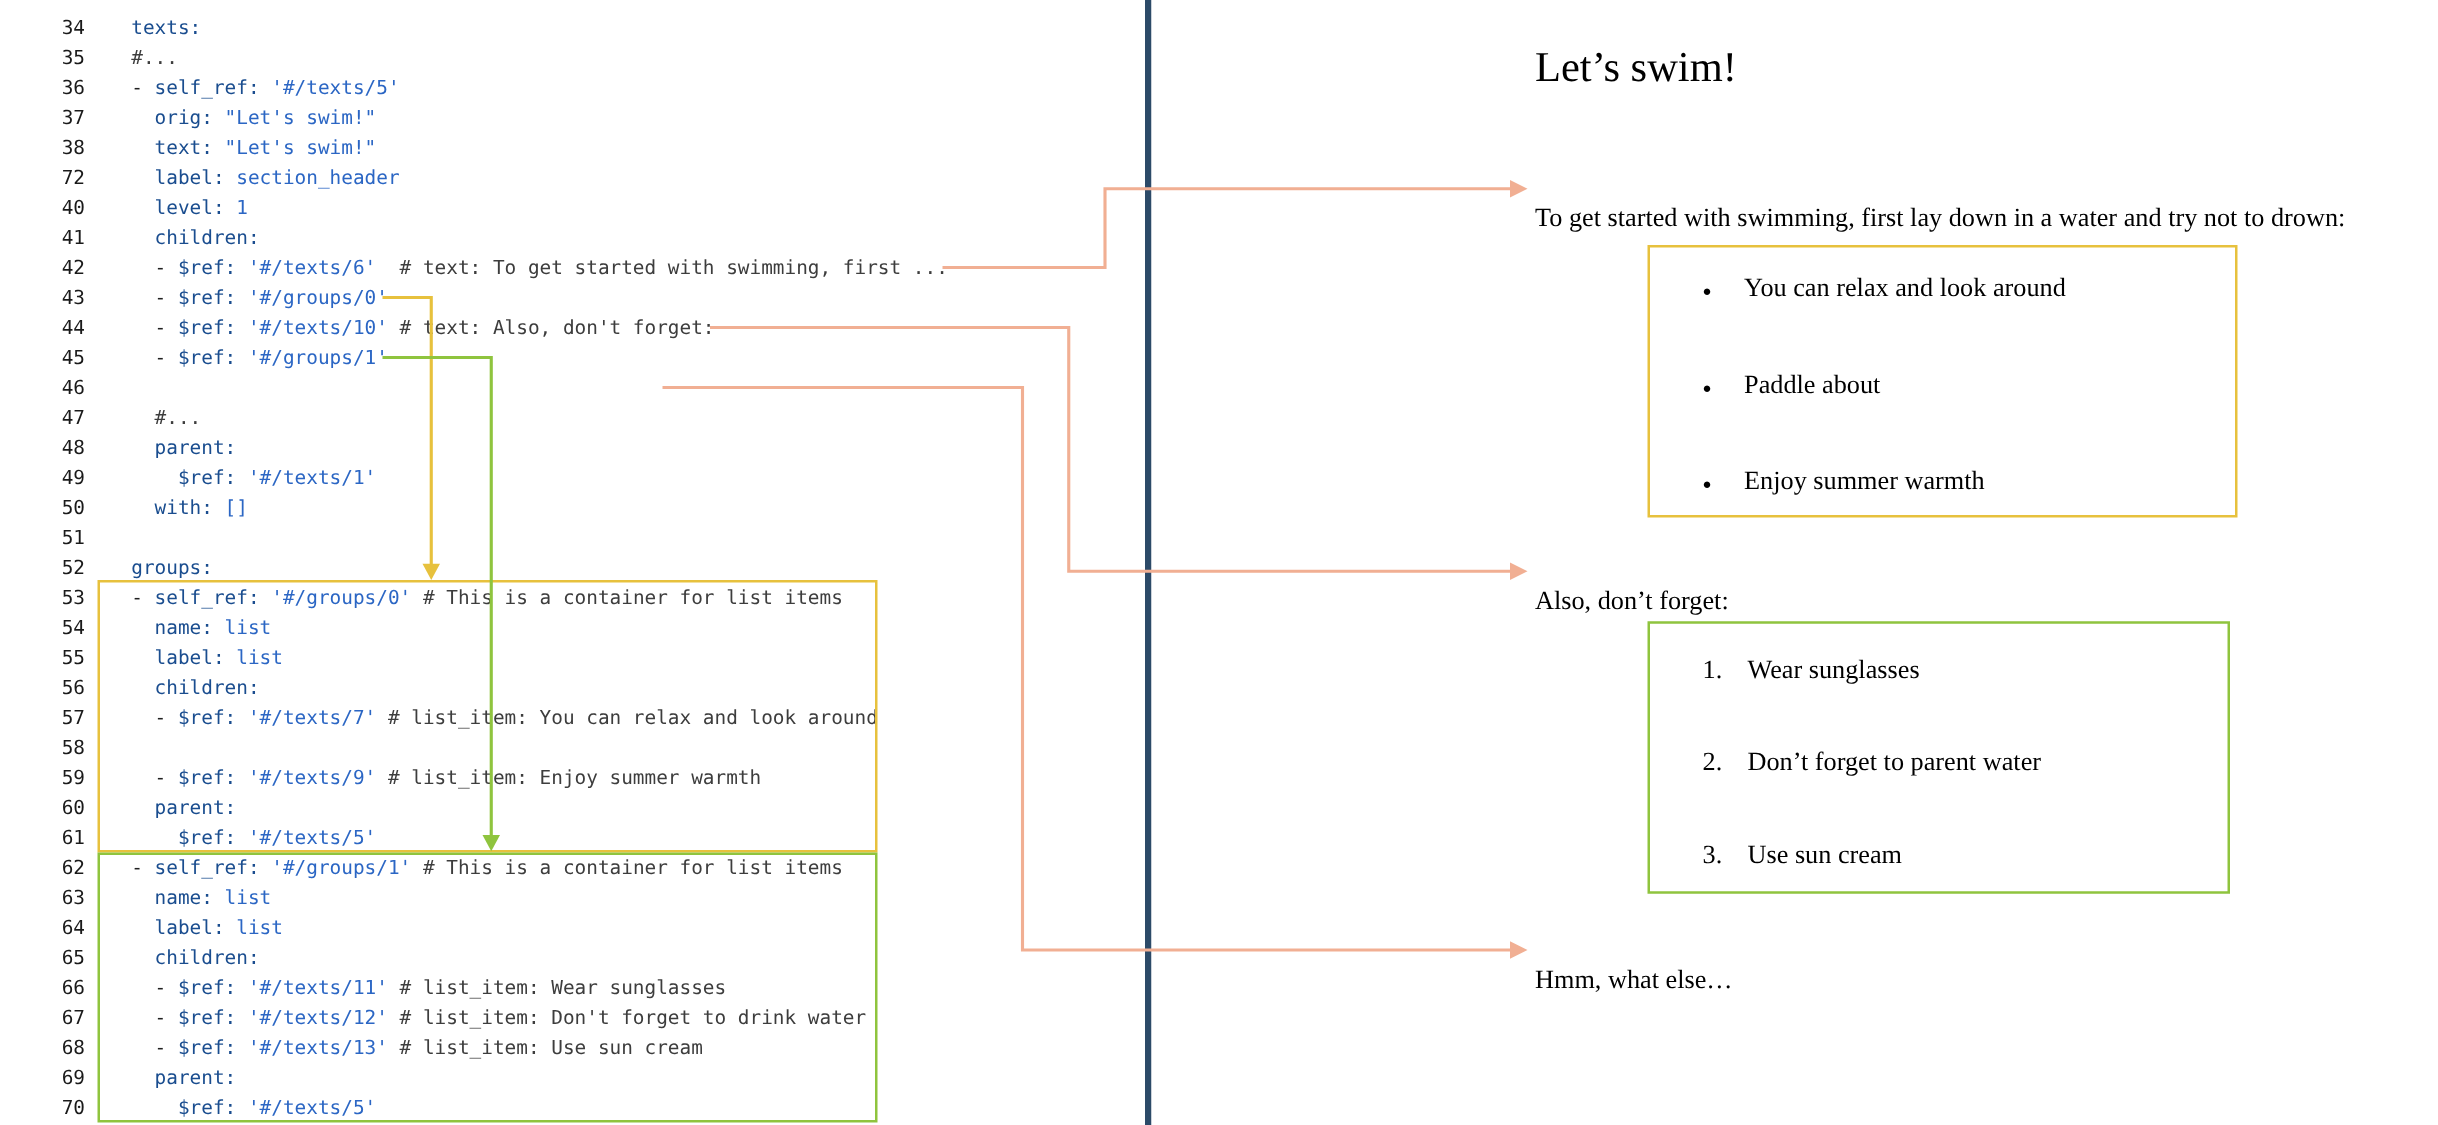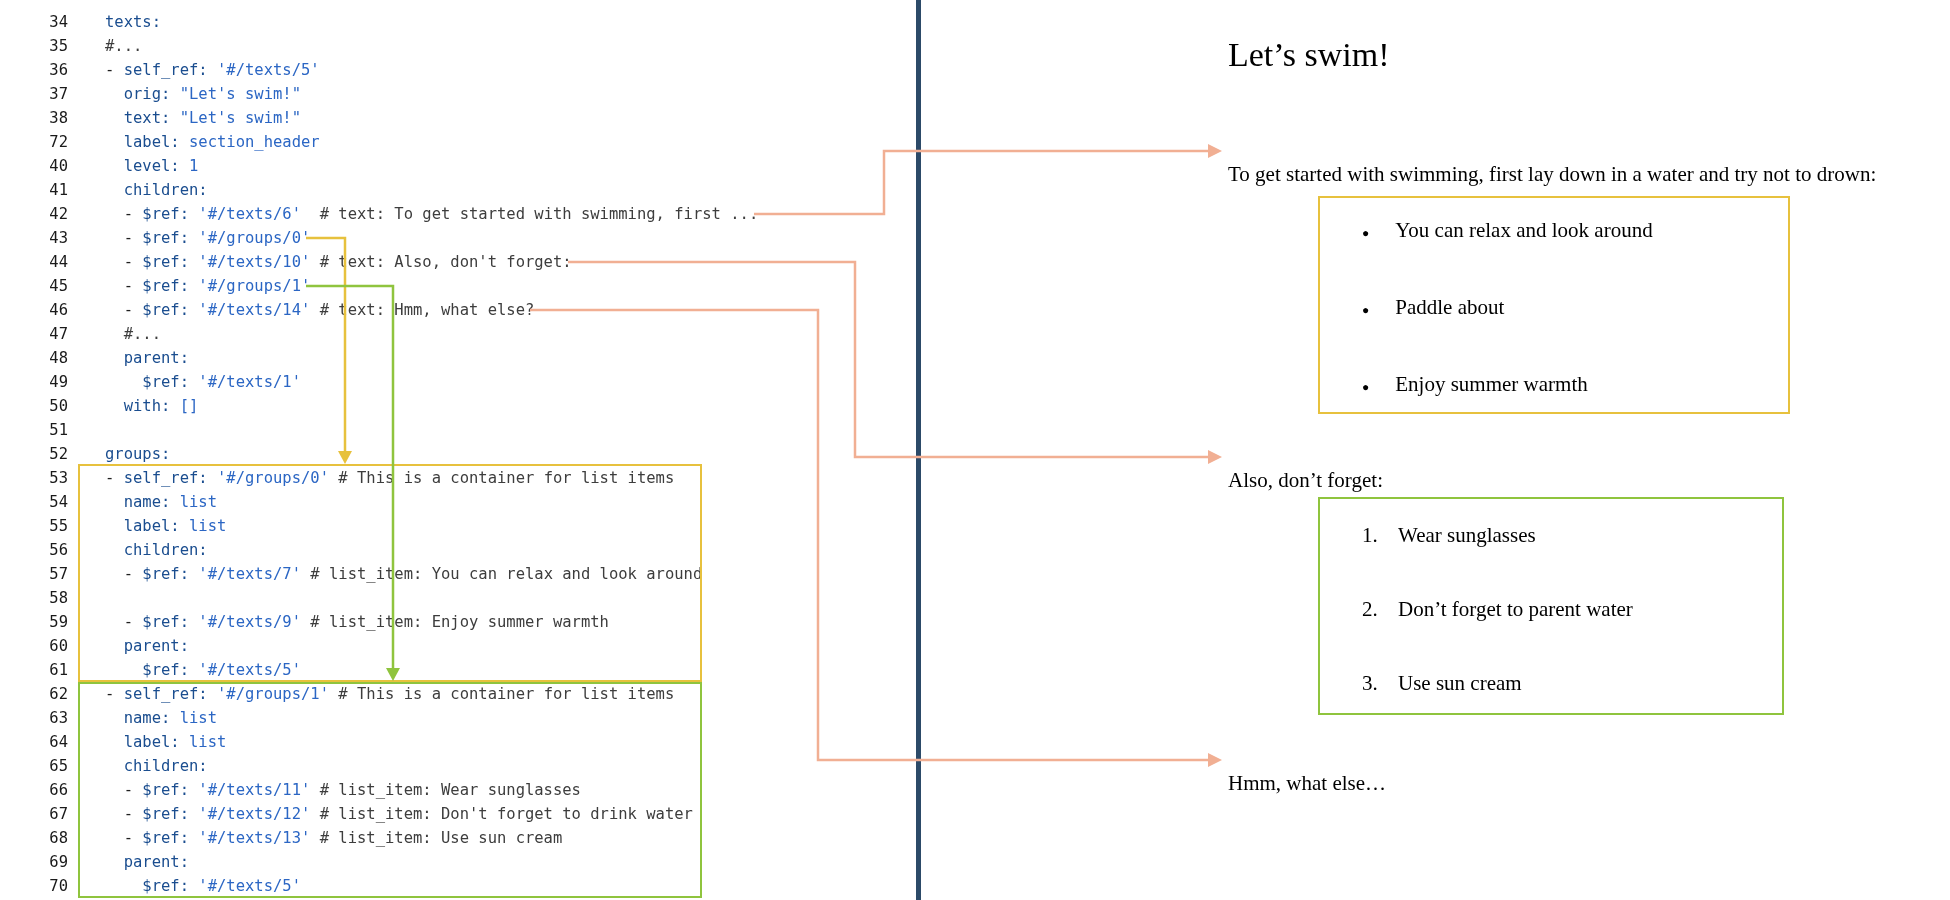--- a/index.html
+++ b/index.html
@@ -72,21 +72,21 @@
         <div class="code-line"><span class="ln">36</span><span class="cd"><span class="tok-p">- </span><span class="tok-k">self_ref:</span><span class="tok-p"> </span><span class="tok-s">'#/texts/5'</span></span></div>
         <div class="code-line"><span class="ln">37</span><span class="cd"><span class="tok-p">  </span><span class="tok-k">orig:</span><span class="tok-p"> </span><span class="tok-s">"Let's swim!"</span></span></div>
         <div class="code-line"><span class="ln">38</span><span class="cd"><span class="tok-p">  </span><span class="tok-k">text:</span><span class="tok-p"> </span><span class="tok-s">"Let's swim!"</span></span></div>
         <div class="code-line"><span class="ln">72</span><span class="cd"><span class="tok-p">  </span><span class="tok-k">label:</span><span class="tok-p"> </span><span class="tok-s">section_header</span></span></div>
         <div class="code-line"><span class="ln">40</span><span class="cd"><span class="tok-p">  </span><span class="tok-k">level:</span><span class="tok-p"> </span><span class="tok-s">1</span></span></div>
         <div class="code-line"><span class="ln">41</span><span class="cd"><span class="tok-p">  </span><span class="tok-k">children:</span></span></div>
         <div class="code-line"><span class="ln">42</span><span class="cd"><span class="tok-p">  - </span><span class="tok-k">$ref:</span><span class="tok-p"> </span><span class="tok-s">'#/texts/6'</span><span class="tok-c">  # text: To get started with swimming, first ...</span></span></div>
         <div class="code-line"><span class="ln">43</span><span class="cd"><span class="tok-p">  - </span><span class="tok-k">$ref:</span><span class="tok-p"> </span><span class="tok-s">'#/groups/0'</span></span></div>
         <div class="code-line"><span class="ln">44</span><span class="cd"><span class="tok-p">  - </span><span class="tok-k">$ref:</span><span class="tok-p"> </span><span class="tok-s">'#/texts/10'</span><span class="tok-c"> # text: Also, don't forget:</span></span></div>
         <div class="code-line"><span class="ln">45</span><span class="cd"><span class="tok-p">  - </span><span class="tok-k">$ref:</span><span class="tok-p"> </span><span class="tok-s">'#/groups/1'</span></span></div>
-        <div class="code-line"><span class="ln">46</span><span class="cd"><span class="tok-p">  - </span><span class="tok-k">$ref:</span><span class="tok-p"> </span><span class="tok-s">'#/texts/14'</span><span class="tok-c"> # text: Hmm, what else?</span></span></div>
+        <div class="code-line"><span class="ln">46</span></div>
         <div class="code-line"><span class="ln">47</span><span class="cd"><span class="tok-p">  </span><span class="tok-c">#...</span></span></div>
         <div class="code-line"><span class="ln">48</span><span class="cd"><span class="tok-p">  </span><span class="tok-k">parent:</span></span></div>
         <div class="code-line"><span class="ln">49</span><span class="cd"><span class="tok-p">    </span><span class="tok-k">$ref:</span><span class="tok-p"> </span><span class="tok-s">'#/texts/1'</span></span></div>
         <div class="code-line"><span class="ln">50</span><span class="cd"><span class="tok-p">  </span><span class="tok-k">with:</span><span class="tok-p"> </span><span class="tok-s">[]</span></span></div>
         <div class="code-line"><span class="ln">51</span><span class="cd"></span></div>
         <div class="code-line"><span class="ln">52</span><span class="cd"><span class="tok-k">groups:</span></span></div>
         <div class="code-line"><span class="ln">53</span><span class="cd"><span class="tok-p">- </span><span class="tok-k">self_ref:</span><span class="tok-p"> </span><span class="tok-s">'#/groups/0'</span><span class="tok-c"> # This is a container for list items</span></span></div>
         <div class="code-line"><span class="ln">54</span><span class="cd"><span class="tok-p">  </span><span class="tok-k">name:</span><span class="tok-p"> </span><span class="tok-s">list</span></span></div>
         <div class="code-line"><span class="ln">55</span><span class="cd"><span class="tok-p">  </span><span class="tok-k">label:</span><span class="tok-p"> </span><span class="tok-s">list</span></span></div>
         <div class="code-line"><span class="ln">56</span><span class="cd"><span class="tok-p">  </span><span class="tok-k">children:</span></span></div>

